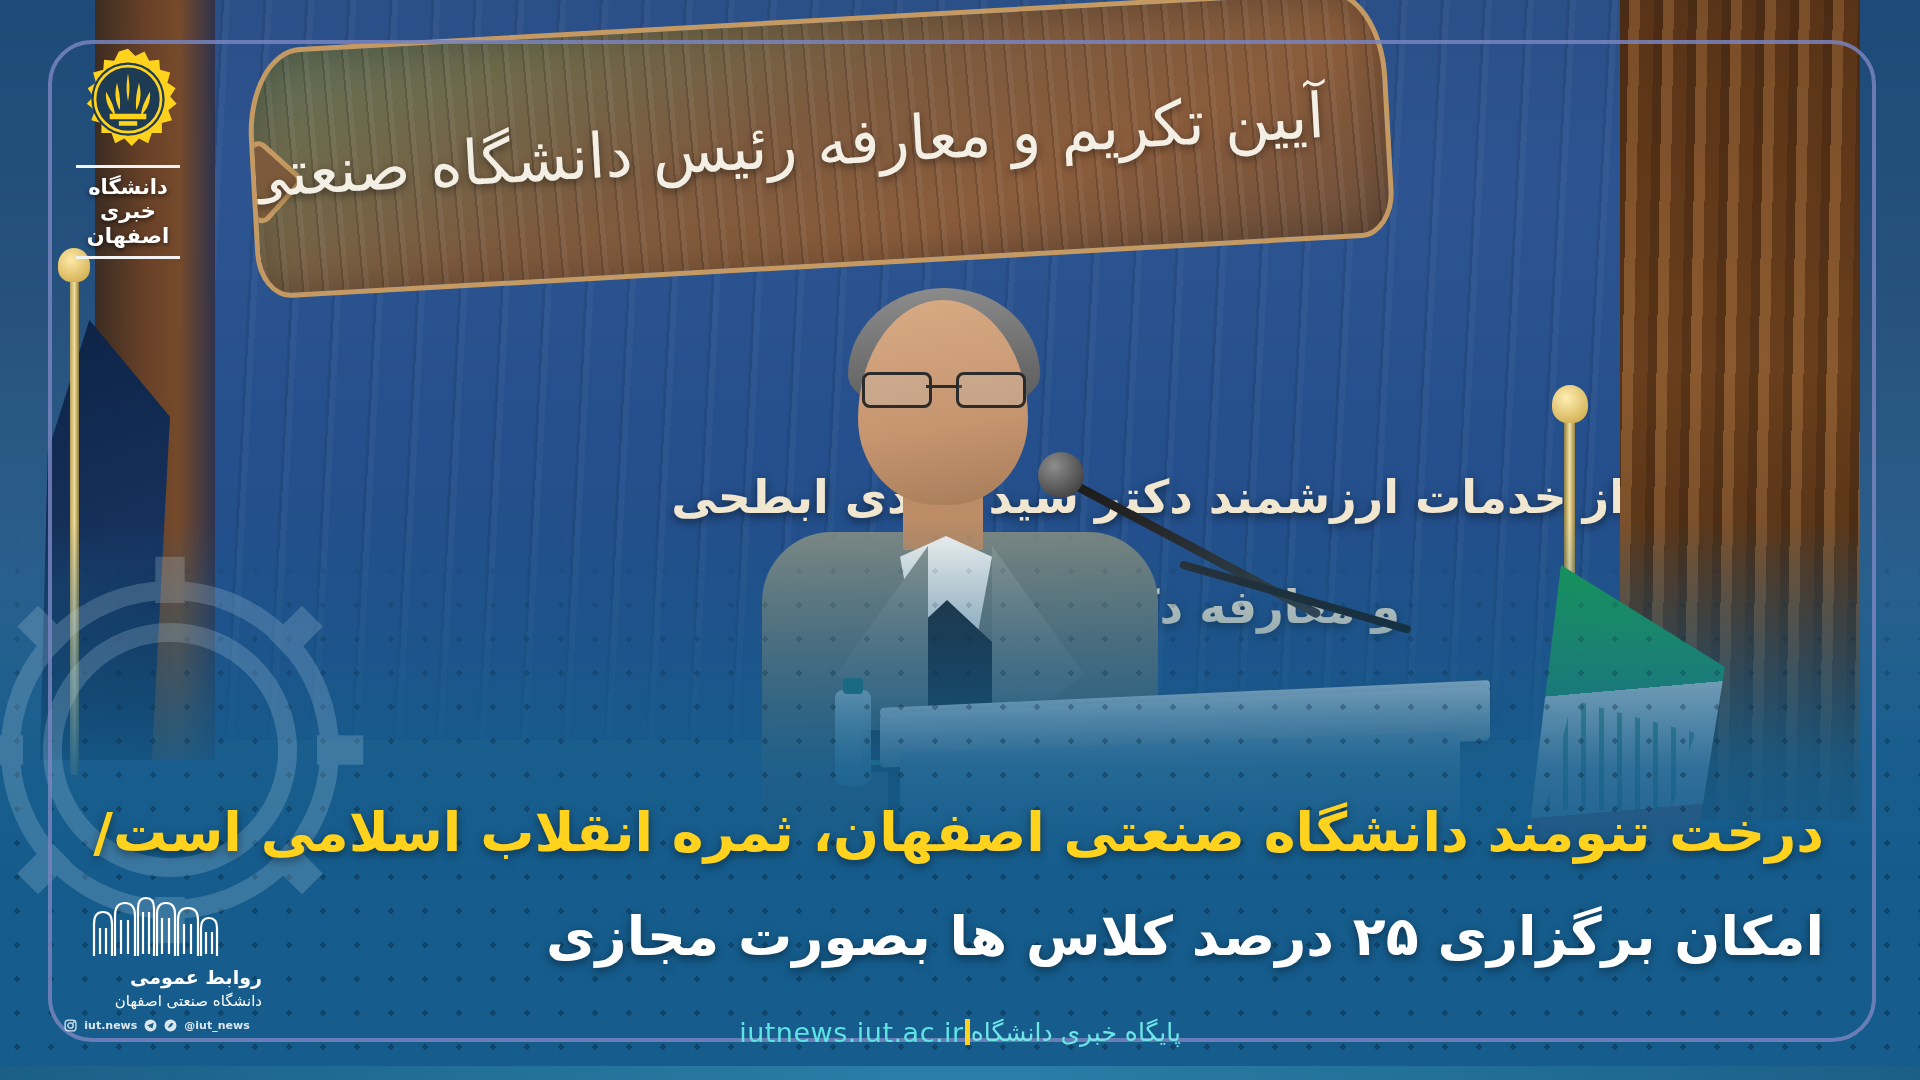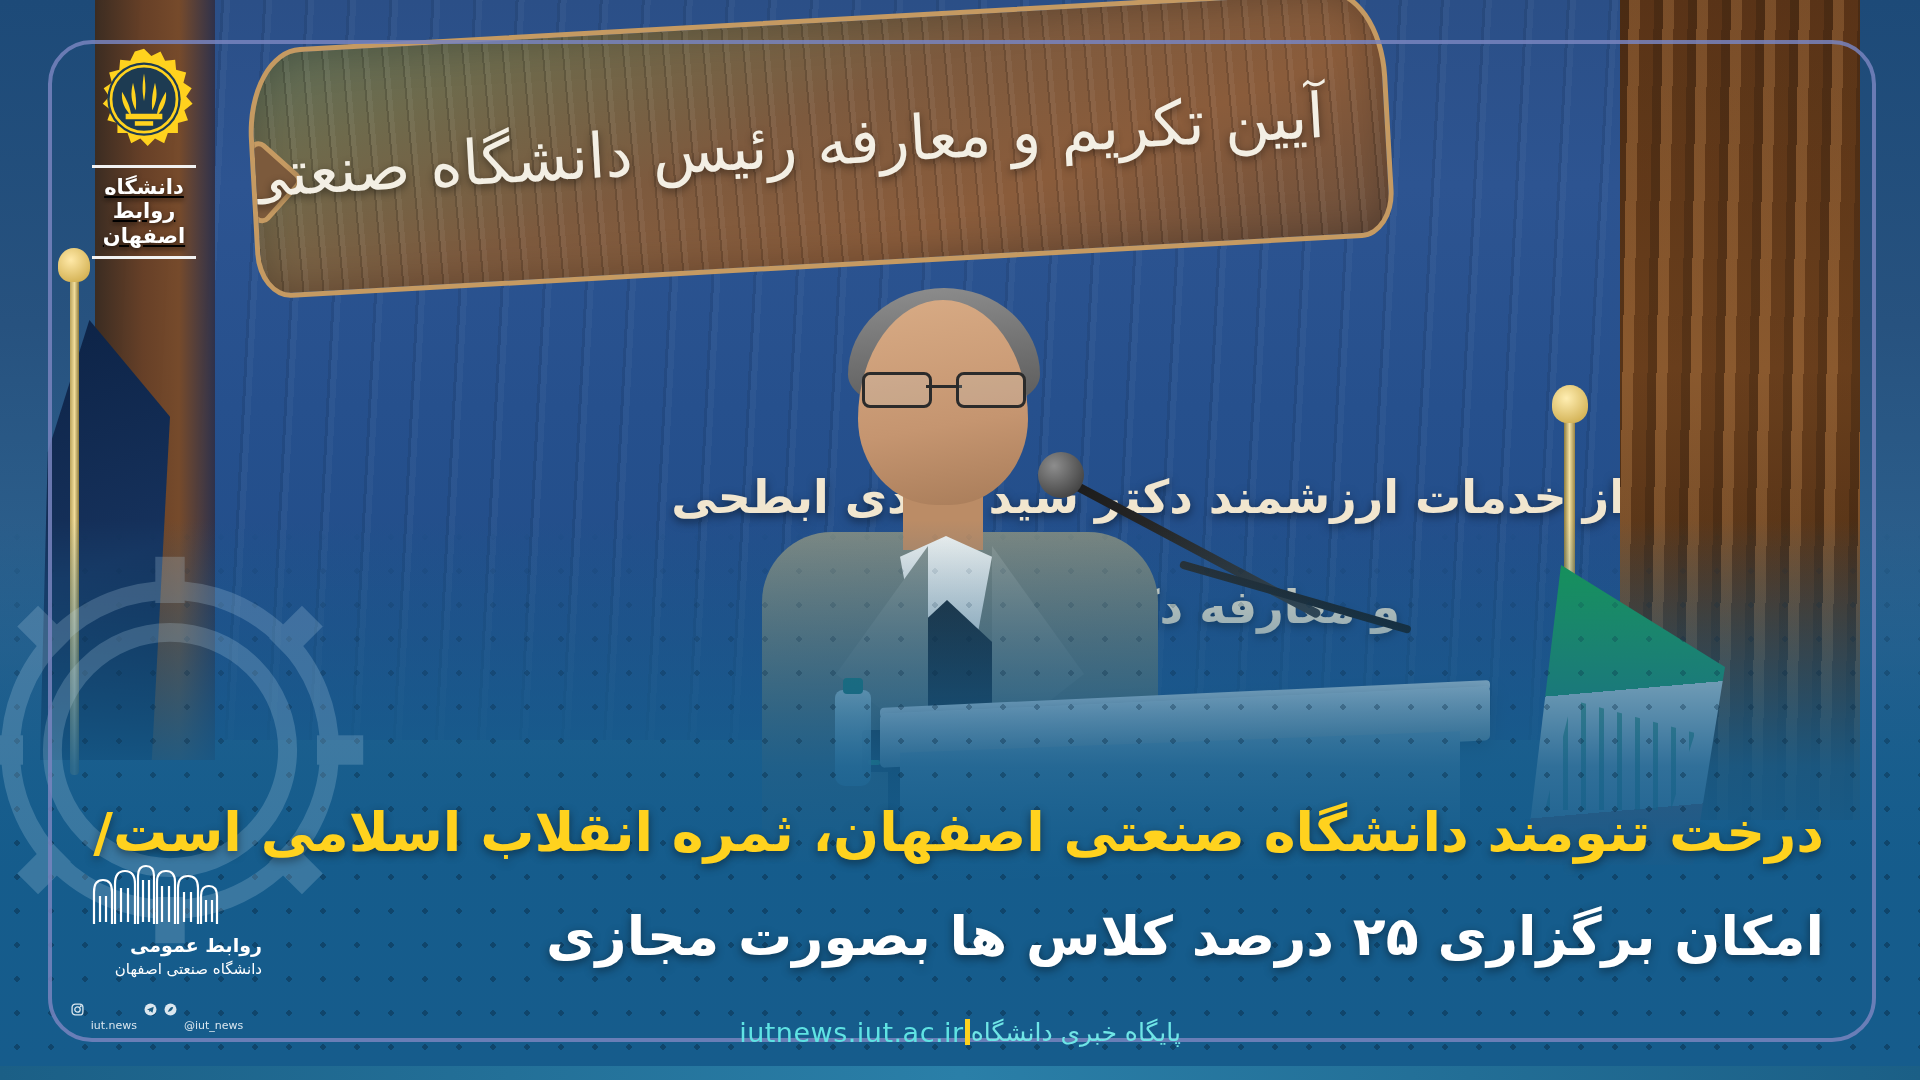--- a/index.html
+++ b/index.html
@@ -202,40 +202,40 @@
 
   
   .frame{
     position:absolute; left:48px; top:40px; right:44px; bottom:38px;
     border:4px solid rgba(120,132,190,.85);
     border-radius:44px;
     pointer-events:none;
   }
 
   
-  .logo-tl{ position:absolute; left:74px; top:46px; width:140px; text-align:center;text-decoration:underline; }
+  .logo-tl{ position:absolute; left:58px; top:46px; width:140px; text-align:center; }
   .logo-tl svg{ width:110px; height:110px; display:block; margin:0 auto; }
   .logo-tl .rule{ width:104px; height:3px; background:#f2f2f2; margin:9px auto 7px; }
   .logo-tl .name{
     direction:rtl; color:#ffffff; font-size:21px; font-weight:bold; line-height:1.16;
     text-shadow:0 2px 5px rgba(0,0,0,.6);
   }
   .logo-tl .rule2{ width:104px; height:3px; background:#f2f2f2; margin:8px auto 0; }
 
   
   .logo-bl{ position:absolute; left:52px; bottom:48px; width:210px; }
   .logo-bl svg.sky{ width:150px; height:64px; display:block; margin:0 auto 8px; }
   .logo-bl .pr1{ direction:rtl; color:#fff; font-size:19px; font-weight:bold; letter-spacing:1px; }
   .logo-bl .pr2{ direction:rtl; color:#fff; font-size:15px; margin-top:4px; }
   .logo-bl .social{
     display:flex; align-items:center; justify-content:center; gap:7px; margin-top:9px;
     color:#dbe7ef; font-size:11px;
   }
   .logo-bl .social svg{ width:13px; height:13px; display:block; }
-  .logo-bl .social b{ font-weight:normal;margin-top:32px; }
+  .logo-bl .social b{ font-weight:bold; }
 
   
   .kicker{
     position:absolute; right:96px; top:742px;
     direction:rtl; color:#ffffff; font-size:36px; font-weight:bold;
     text-shadow:0 2px 10px rgba(0,0,0,.55);
   }
   .headline1{
     position:absolute; right:96px; top:800px; left:96px;
     direction:rtl; text-align:right;
@@ -368,21 +368,21 @@
         <path d="M72 40 c-3 12 -4 20 -3 30 c5 -10 6 -18 3 -30Z"></path>
         <path d="M36 50 c6 10 9 17 10 26 c-7 -7 -11 -15 -10 -26Z"></path>
         <path d="M84 50 c-6 10 -9 17 -10 26 c7 -7 11 -15 10 -26Z"></path>
         <path d="M40 74 h40 v6 h-40Z"></path>
         <path d="M50 82 h20 v5 h-20Z"></path>
       </g>
     </svg>
     <div class="rule"></div>
     <div class="name">
       <div>دانشگاه</div>
-      <div>روابط</div>
+      <div>خبری</div>
       <div>اصفهان</div>
     </div>
     <div class="rule2"></div>
   </div>
 
   <div class="logo-bl">
     <svg class="sky" viewBox="0 0 150 64" aria-hidden="true">
       <g fill="none" stroke="#ffffff" stroke-width="2.2">
         <path d="M12 62 V30 q0 -12 9 -12 q9 0 9 12 V62"></path>
         <path d="M33 62 V22 q0 -13 10 -13 q10 0 10 13 V62"></path>

